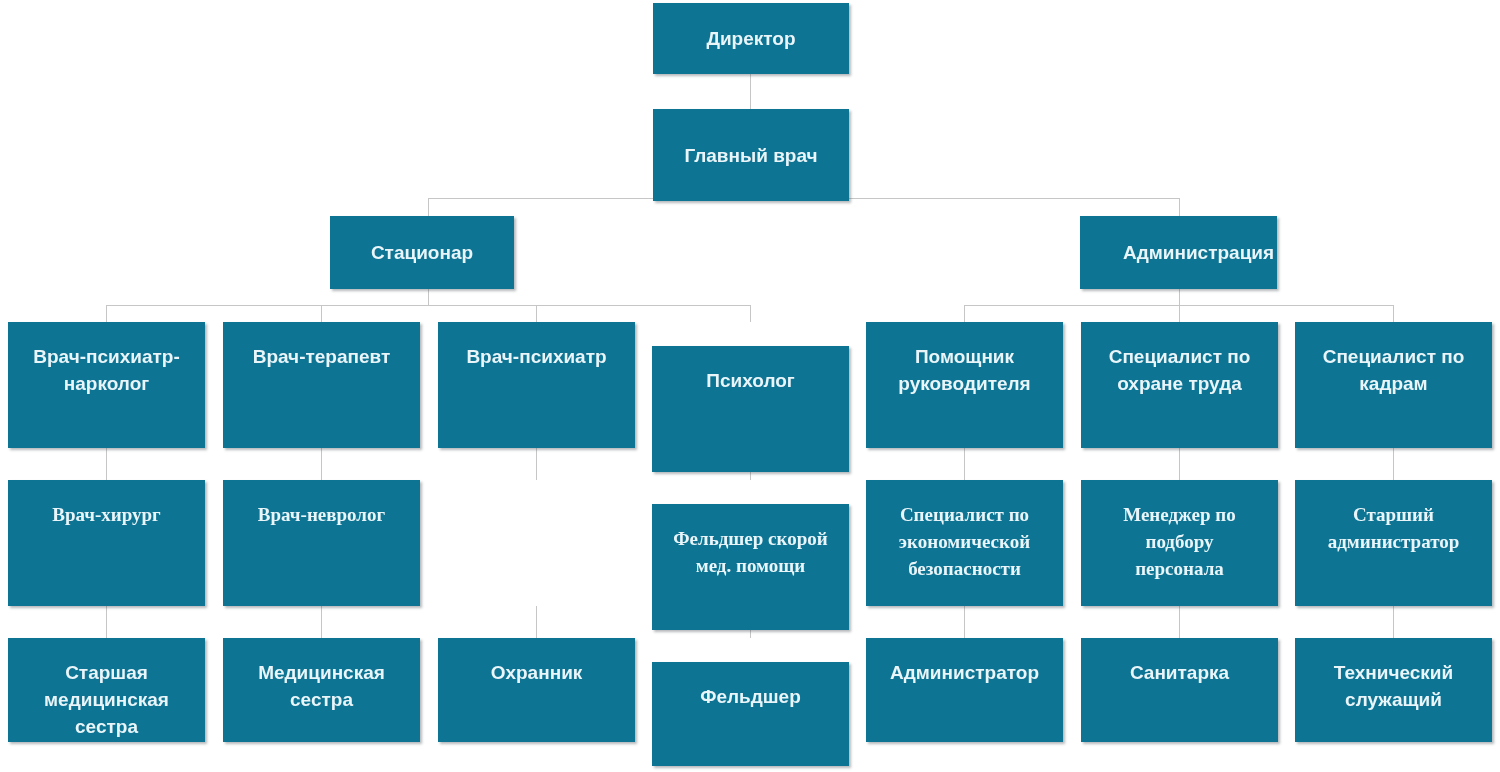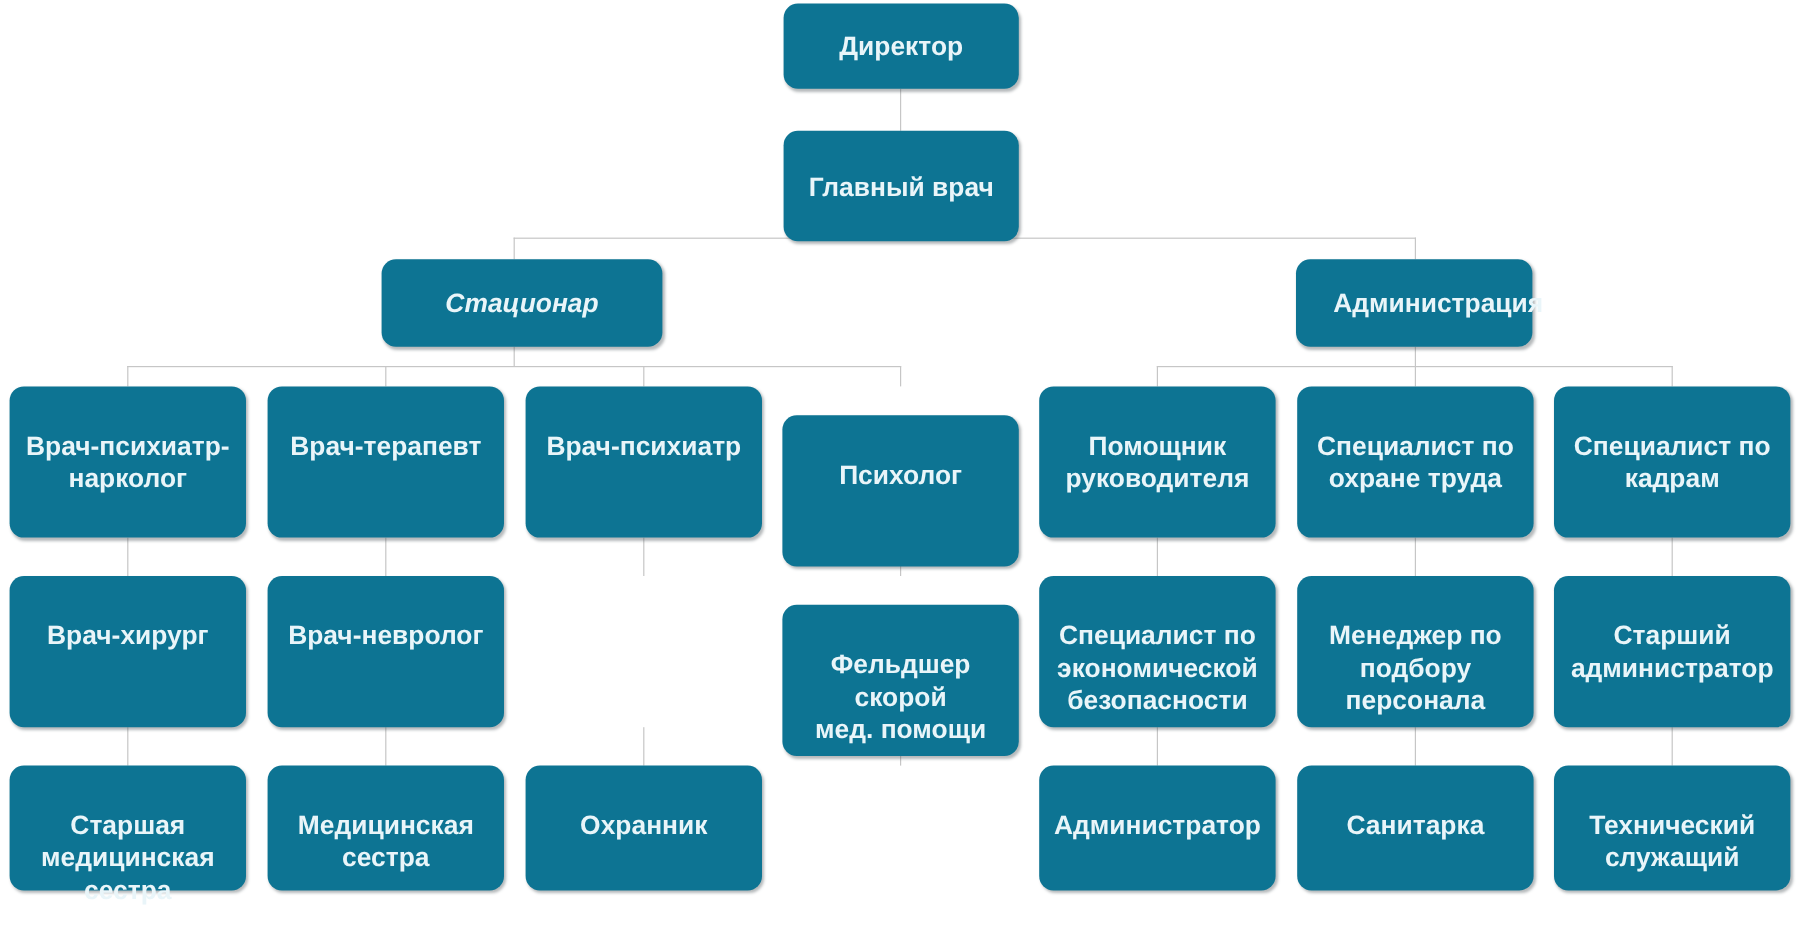--- a/index.html
+++ b/index.html
@@ -8,49 +8,48 @@
     background:var(--background,#ffffff);
     font-family:"Liberation Sans","DejaVu Sans",sans-serif;
     position:relative;overflow:hidden;
   }
   .chart{position:absolute;inset:0;}
   .node{
     position:absolute;
     background:var(--box,#0d7493);
     color:var(--text,#e9f5f9);
     font-weight:700;
-    font-size:22px;
+    font-size:19px;
     line-height:27px;
     text-align:center;
     white-space:pre-line;
     display:flex;
     align-items:center;
     justify-content:center;
     box-shadow:1.5px 2px 2.5px rgba(70,80,85,.4);
     box-sizing:border-box;
     padding:0 8px;
-    border-radius:12px;
   }
   .node.top-align{
     align-items:flex-start;
-    padding-top:36px;
+    padding-top:21px;
   }
   .v,.h{position:absolute;background:var(--line,#c6c6c6);}
   .v{width:1px;}
   .h{height:1px;}
 
   
   .b-director{left:653px;top:3px;width:196px;height:71px;}
   .b-chief{left:653px;top:109px;width:196px;height:92px;}
-  .b-inpatient{left:318px;top:216px;width:234px;height:73px;font-style:italic;}
+  .b-inpatient{left:330px;top:216px;width:184px;height:73px;}
   .b-admin{left:1080px;top:216px;width:197px;height:73px;padding-left:48px;}
 
   
   .r4{top:322px;height:126px;width:197px;}
-  .r5{top:480px;height:126px;width:197px;}
+  .r5{top:480px;height:126px;width:197px;font-family:Liberation Serif, serif;}
   .r6{top:638px;height:104px;width:197px;}
   .c1{left:8px;}.c2{left:223px;}.c3{left:438px;}.c4{left:652px;margin-top:24px;}
   .c5{left:866px;}.c6{left:1081px;}.c7{left:1295px;}
 </style>
 </head>
 <body>
 
 <div class="chart">
 
   <i class="v" style="left:750px;top:74px;height:35px"></i>
@@ -119,18 +118,19 @@
 персонала</div>
   <div class="node top-align r5 c7">Старший
 администратор</div>
 
   <div class="node top-align r6 c1">Старшая
 медицинская
 сестра</div>
   <div class="node top-align r6 c2">Медицинская
 сестра</div>
   <div class="node top-align r6 c3">Охранник</div>
+  <div class="node top-align r6 c4">Фельдшер</div>
   <div class="node top-align r6 c5">Администратор</div>
   <div class="node top-align r6 c6">Санитарка</div>
   <div class="node top-align r6 c7">Технический
 служащий</div>
 
 </div>
 
 </body></html>

